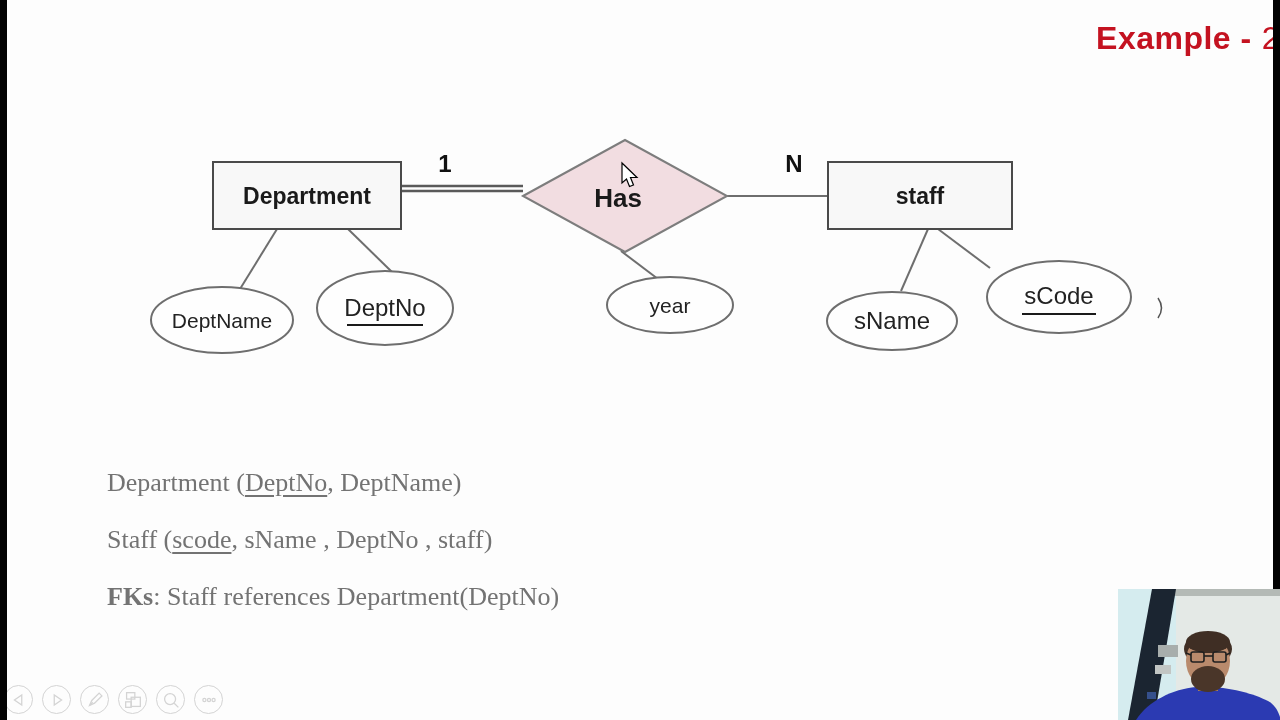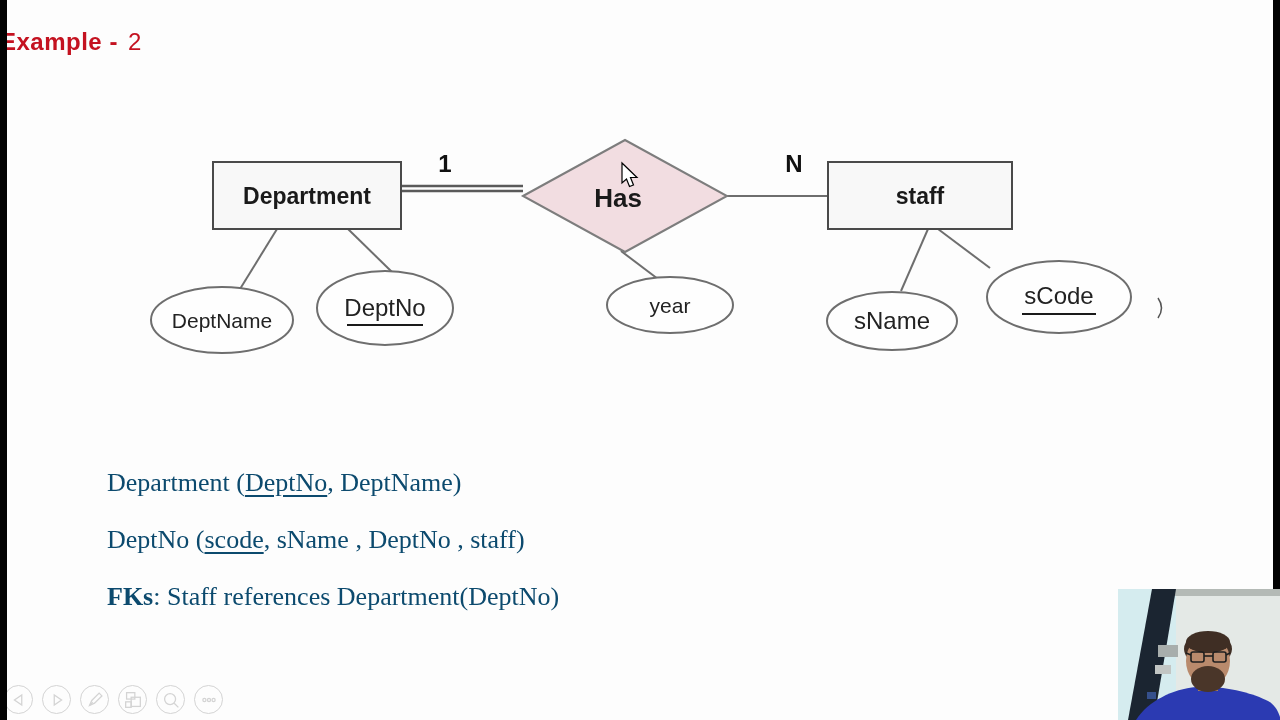--- a/index.html
+++ b/index.html
@@ -5,42 +5,42 @@
   html,body{margin:0;padding:0;}
   body{
     width:1280px;height:720px;position:relative;overflow:hidden;
     background:#fdfdfd;font-family:"Liberation Sans",sans-serif;
   }
   .black-bar{position:absolute;top:0;width:7px;height:720px;background:#020202;z-index:5;}
   .black-bar.left{left:0;}
   .black-bar.right{right:0;}
 
   .slide-title{
-    position:absolute;top:28px;left:0;width:100%;text-align:left;
-    color:var(--title-red);font-size:24px;letter-spacing:.5px;z-index:1;
+    position:absolute;top:20px;left:0;width:100%;text-align:right;
+    color:var(--title-red);font-size:32px;letter-spacing:.5px;z-index:1;
   }
   .slide-title .main{font-weight:800;}
   .slide-title .num{font-weight:500;margin-left:10px;}
 
   svg.diagram{position:absolute;left:0;top:0;z-index:1;}
   .entity-box{fill:var(--entity-fill);stroke:var(--entity-stroke);stroke-width:2;}
   .diamond{fill:var(--diamond-fill);stroke:var(--diamond-stroke);stroke-width:2;}
   .attr-ellipse{fill:#fefefe;stroke:var(--connector);stroke-width:2;}
   .conn{stroke:var(--connector);stroke-width:2;fill:none;}
   .dline{stroke:#5a5a5a;stroke-width:2.6;}
   .entity-label{font-family:"Liberation Sans",sans-serif;font-size:23px;font-weight:bold;fill:#1a1a1a;}
   .rel-label{font-family:"Liberation Sans",sans-serif;font-size:26px;font-weight:bold;fill:#1a1a1a;}
   .card-label{font-family:"Liberation Sans",sans-serif;font-size:24px;font-weight:bold;fill:#111;}
   .attr-label{font-family:"Liberation Sans",sans-serif;font-size:21px;fill:#222;}
   .attr-label.big{font-size:24px;}
   .attr-underline{stroke:#1a1a1a;stroke-width:2;}
 
   .schema{
     position:absolute;left:107px;top:470px;z-index:1;
-    font-family:"Liberation Serif",serif;font-size:26px;color:#0c4a6e;line-height:1;
+    font-family:"Liberation Serif",serif;font-size:26px;color:#737373;line-height:1;
   }
   .schema .line{margin-bottom:31px;white-space:pre;}
   .schema .u{text-decoration:underline;text-underline-offset:4px;text-decoration-thickness:1.5px;}
   .schema .b{font-weight:bold;}
 
   .controls{position:absolute;left:4px;top:685px;display:flex;gap:9px;z-index:2;}
   .ctrl{
     width:29px;height:29px;border-radius:50%;border:1px solid var(--control-gray);
     background:transparent;display:flex;align-items:center;justify-content:center;
     box-sizing:border-box;padding:0;
@@ -99,21 +99,21 @@
   <text class="attr-label big" x="1059" y="304" text-anchor="middle">sCode</text>
   <line class="attr-underline" x1="1022" y1="314" x2="1096" y2="314"></line>
 
   <path d="M1158,298 q7,10 0,20" stroke="#555" stroke-width="1.5" fill="none"></path>
 
   <path d="M622,163 L622,183 L626.5,179 L629.5,186.5 L633.5,185 L630.5,177.5 L637,177.5 Z" fill="#fff" stroke="#000" stroke-width="1.2"></path>
 </svg>
 
 <div class="schema">
   <div class="line"><span>Department (</span><span class="u">DeptNo</span><span>, DeptName)</span></div>
-  <div class="line"><span>DeptNo (</span><span class="u">scode</span><span>, sName , DeptNo , staff)</span></div>
+  <div class="line"><span>Staff (</span><span class="u">scode</span><span>, sName , DeptNo , staff)</span></div>
   <div class="line"><span class="b">FKs</span><span>: Staff references Department(DeptNo)</span></div>
 </div>
 
 <div class="controls">
   <button class="ctrl" title="">
     <svg width="22" height="22" viewBox="0 0 24 24">
         <polygon points="15,6.5 15,17.5 7,12"></polygon>
       </svg>
   </button>
   <button class="ctrl">

